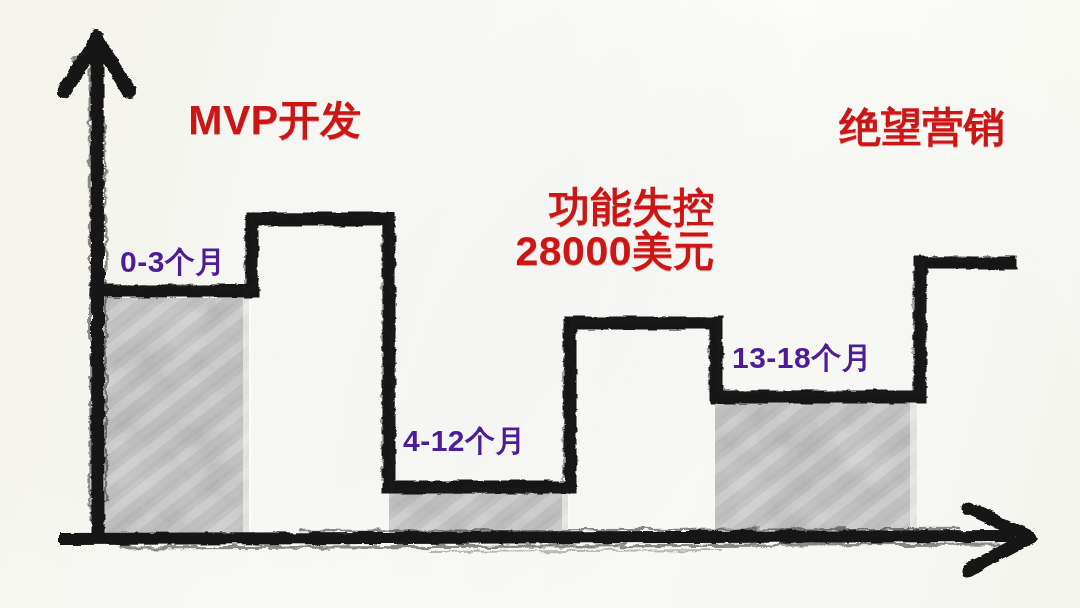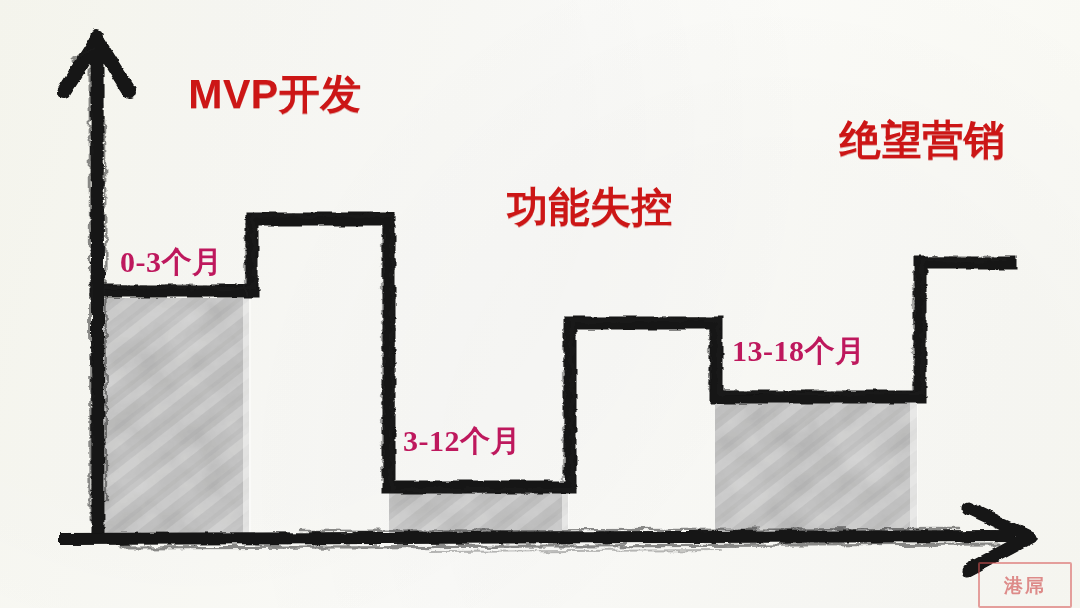--- a/index.html
+++ b/index.html
@@ -46,37 +46,36 @@
     font-weight: 700;
     text-align: center;
     line-height: 1.08;
     letter-spacing: .5px;
     white-space: nowrap;
     text-shadow: 0 1px 0 rgba(180,12,12,.35);
   }
   .red-label .l1 { display: block; font-size: 41px; }
   .red-label .l2 { display: block; font-size: 41px; }
 
-  #label-mvp      { left: 155px; top: 72px;  width: 240px; }
-  #label-feature  { left: 465px; top: 185px; width: 250px; }
-  #label-market   { left: 805px; top: 118px; width: 235px; }
+  #label-mvp      { left: 155px; top: 98px;  width: 240px; }
+  #label-feature  { left: 465px; top: 185px; width: 250px; text-align: right; }
+  #label-market   { left: 805px; top: 105px; width: 235px; }
 
   .period-label {
     position: absolute;
-    color: #be185d;
+    color: #4c1d95;
     font-weight: 700;
     font-size: 30px;
     line-height: 1;
     white-space: nowrap;
     letter-spacing: .5px;
-    font-family: Liberation Serif, serif;
   }
   #period-0-3   { left: 120px; top: 247px; }
   #period-4-12  { left: 403px; top: 426px; }
-  #period-13-18 { left: 732px; top: 336px; }
+  #period-13-18 { left: 732px; top: 343px; }
 
   
   #watermark {
     position: absolute;
     left: 978px;
     top: 562px;
     width: 90px;
     height: 42px;
     border: 2px solid rgba(214,86,86,.55);
     border-radius: 2px;
@@ -181,25 +180,25 @@
       <path d="M 98 512 L 98 566" fill="none" stroke="#131313" stroke-width="10" stroke-linecap="round"></path>
     </g>
   </svg>
 
   <div class="red-label" id="label-mvp">
     <span class="l1">MVP开发</span>
   </div>
 
   <div class="red-label" id="label-feature">
     <span class="l1">功能失控</span>
+    <span class="l2">28000美元</span>
   </div>
 
   <div class="red-label" id="label-market">
     <span class="l1">绝望营销</span>
   </div>
 
   <div class="period-label" id="period-0-3">0-3个月</div>
-  <div class="period-label" id="period-4-12">3-12个月</div>
+  <div class="period-label" id="period-4-12">4-12个月</div>
   <div class="period-label" id="period-13-18">13-18个月</div>
 
-  <div id="watermark">港屌</div>
 
 </div>
 
 </body></html>

